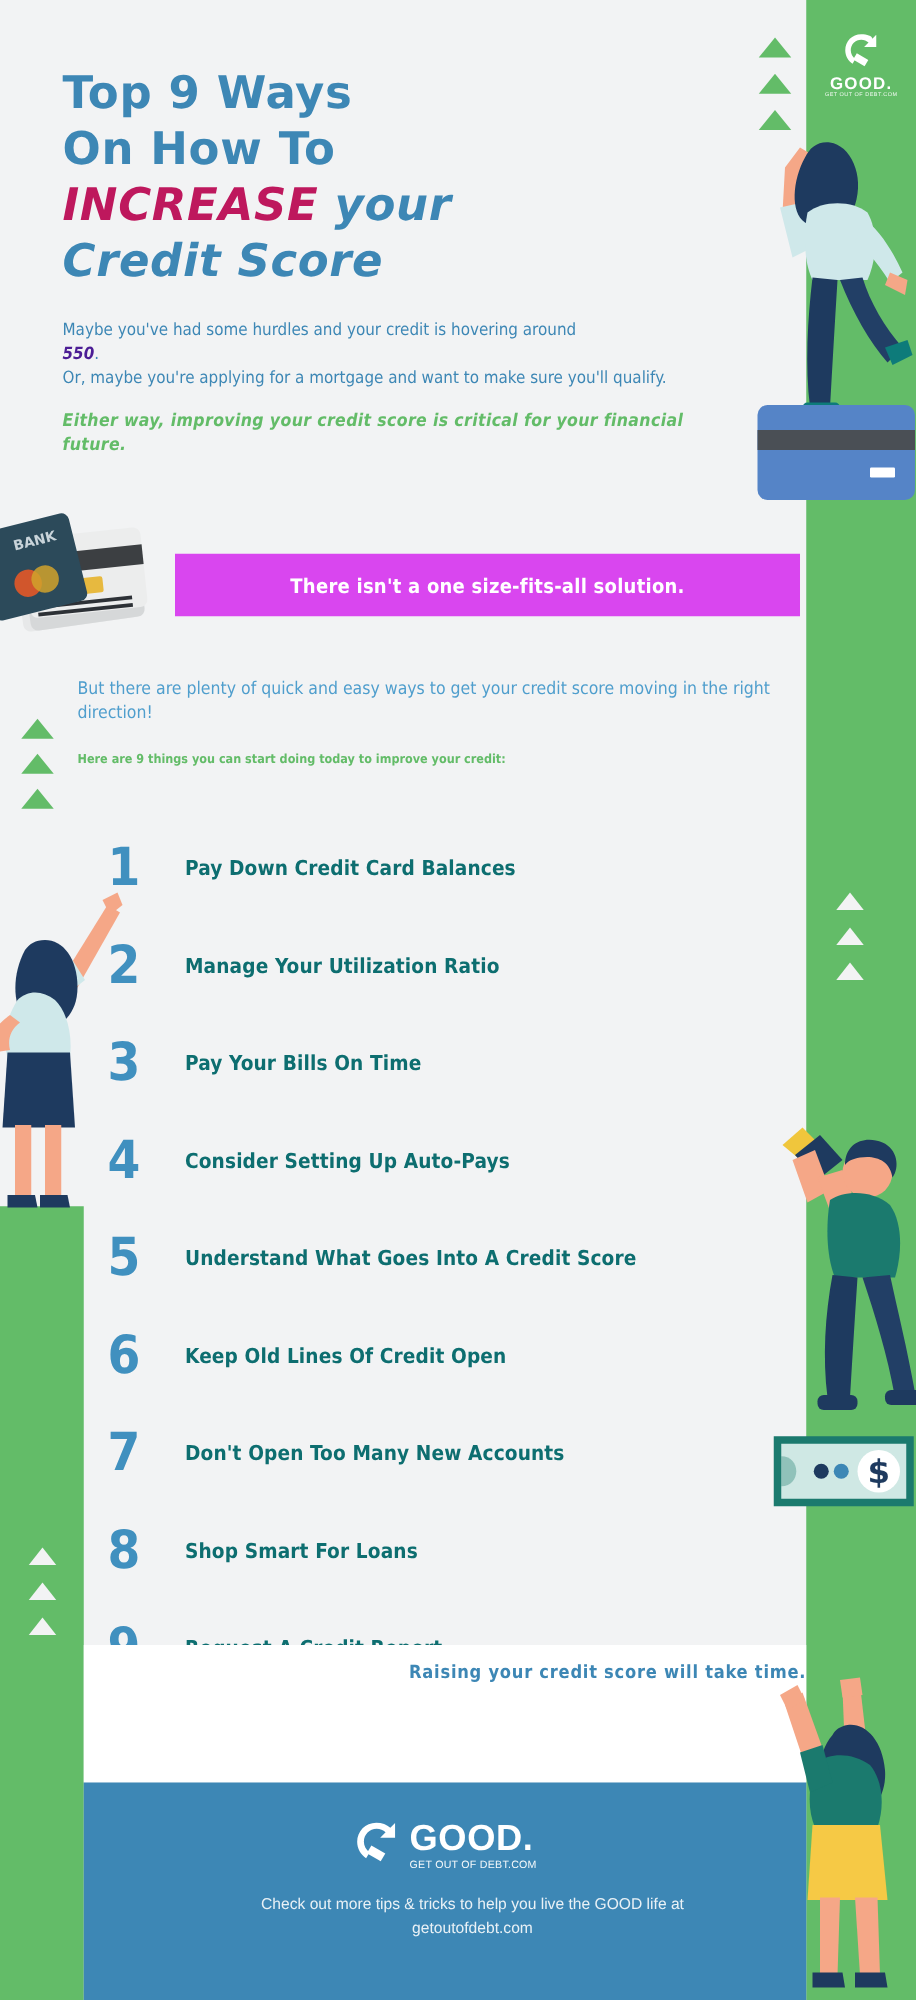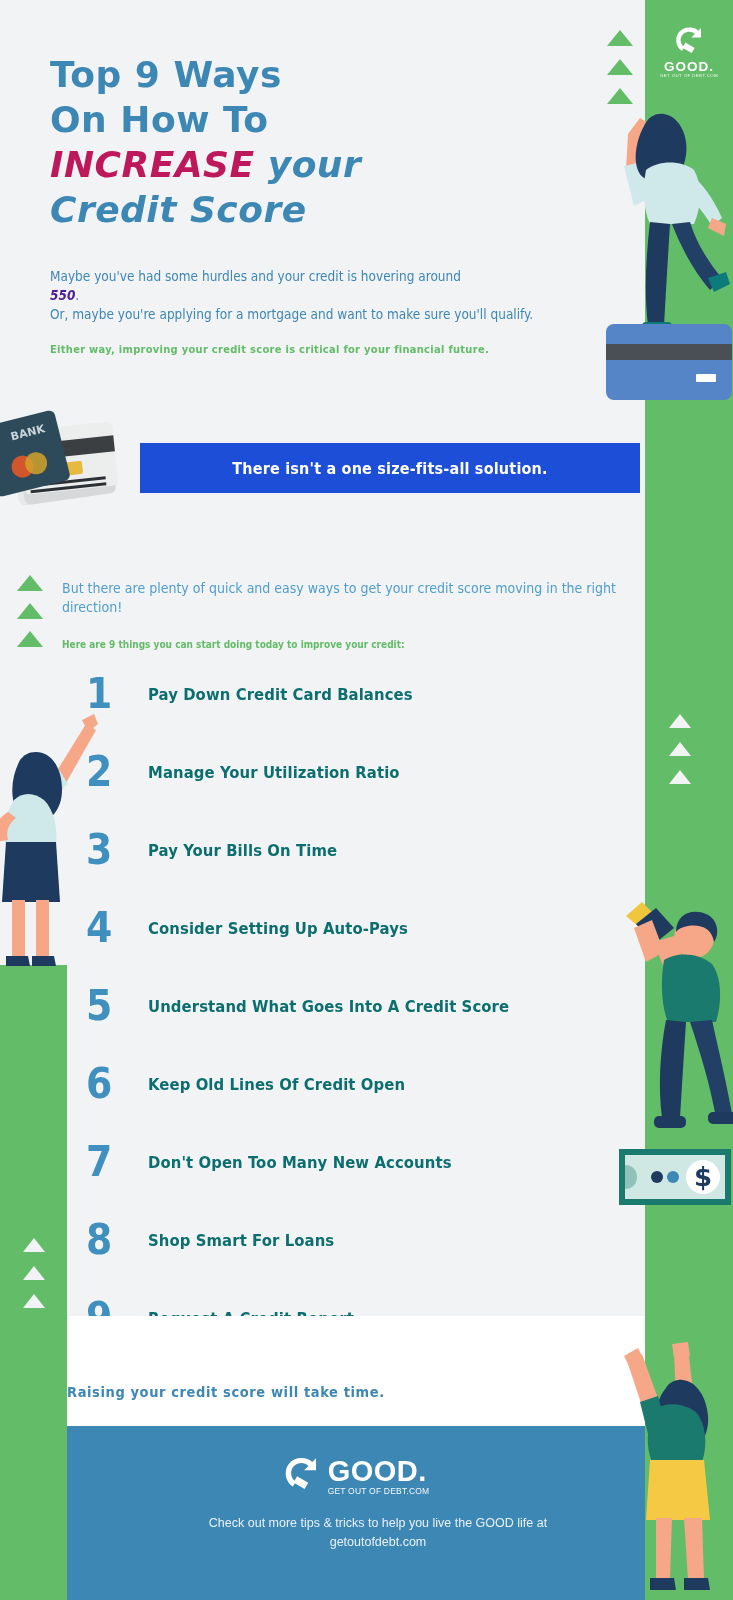--- a/index.html
+++ b/index.html
@@ -22,49 +22,49 @@
   .headline { position:absolute; left:50px; top:52px; width:420px; }
   .headline .l {
     font-family:"DejaVu Sans", sans-serif;
     font-size:36px; line-height:45px; font-weight:bold;
     color:#3d87b5; letter-spacing:0.5px; white-space:nowrap;
   }
   .headline .l3 { font-style:italic; }
   .headline .l3 .inc { color:#be185d; }
   .headline .l4 { font-style:italic; }
 
-  .intro { position:absolute; left:50px; top:255px; width:552px;margin-top:12px; }
+  .intro { position:absolute; left:50px; top:255px; width:552px; }
   .intro p {
     font-family:"DejaVu Sans Condensed","DejaVu Sans", sans-serif;
     font-size:13.5px; line-height:19px; color:#3d87b5;
   }
   .intro .red { color:#4c1d95; font-weight:bold; font-style:italic; }
   .intro .emph {
-    margin-top:16px; color:#63bc68; font-weight:bold; 
-    font-size:11px; line-height:19px; letter-spacing:0.3px;
+    margin-top:16px; color:#63bc68; font-weight:bold; font-style:italic;
+    font-size:14px; line-height:19px; letter-spacing:0.3px;
   }
 
   
   .logo-top { position:absolute; left:658px; top:26px; width:62px; text-align:center; color:#fff; }
   .logo-top .mark { width:30px; height:32px; margin:0 auto 2px; display:block; }
   .logo-top .word { font-size:13.5px; font-weight:bold; letter-spacing:1px; line-height:13px; }
   .logo-top .sub  { font-size:4.4px; letter-spacing:0.4px; opacity:.9; line-height:6px; }
 
   
   .banner {
     position:absolute; left:140px; top:443px; width:500px; height:50px;
-    background:#1d4ed8; display:flex; align-items:center; justify-content:center;
+    background:#d946ef; display:flex; align-items:center; justify-content:center;
   }
   .banner span {
     font-family:"DejaVu Sans Condensed","DejaVu Sans", sans-serif;
     color:#ffffff; font-size:16px; font-weight:bold; letter-spacing:.2px;
   }
 
   
-  .mid { position:absolute; left:62px; top:542px; width:555px;margin-top:37px; }
+  .mid { position:absolute; left:62px; top:542px; width:555px; }
   .mid .t1 {
     font-family:"DejaVu Sans Condensed","DejaVu Sans", sans-serif;
     font-size:14px; line-height:19px; color:#4f9ecd;
   }
   .mid .t2 {
     margin-top:18px;
     font-family:"DejaVu Sans Condensed","DejaVu Sans", sans-serif;
     font-size:10px; line-height:19px; color:#63bc68; font-weight:bold;
   }
 
@@ -75,21 +75,21 @@
     font-family:"DejaVu Sans Condensed","DejaVu Sans", sans-serif;
     font-size:42px; font-weight:bold; color:#4090bf;
     width:62px; line-height:42px;
   }
   .row .txt {
     font-family:"DejaVu Sans Condensed","DejaVu Sans", sans-serif;
     font-size:16.5px; font-weight:bold; color:#0d6e70; letter-spacing:.1px;
   }
 
   
-  .closing { position:absolute; left:67px; top:1384px; width:578px; text-align:left; }
+  .closing { position:absolute; left:67px; top:1330px; width:578px; text-align:right; }
   .closing .c1 {
     font-family:"DejaVu Sans Condensed","DejaVu Sans", sans-serif;
     font-size:14.5px; font-weight:bold; color:#3d87b5; letter-spacing:.6px;
   }
   .closing .c2 {
     margin-top:22px; padding:0 24px;
     font-family:"DejaVu Sans Condensed","DejaVu Sans", sans-serif;
     font-size:14.5px; font-weight:bold; color:#0d6e70; line-height:21px; letter-spacing:.3px;
   }
 

